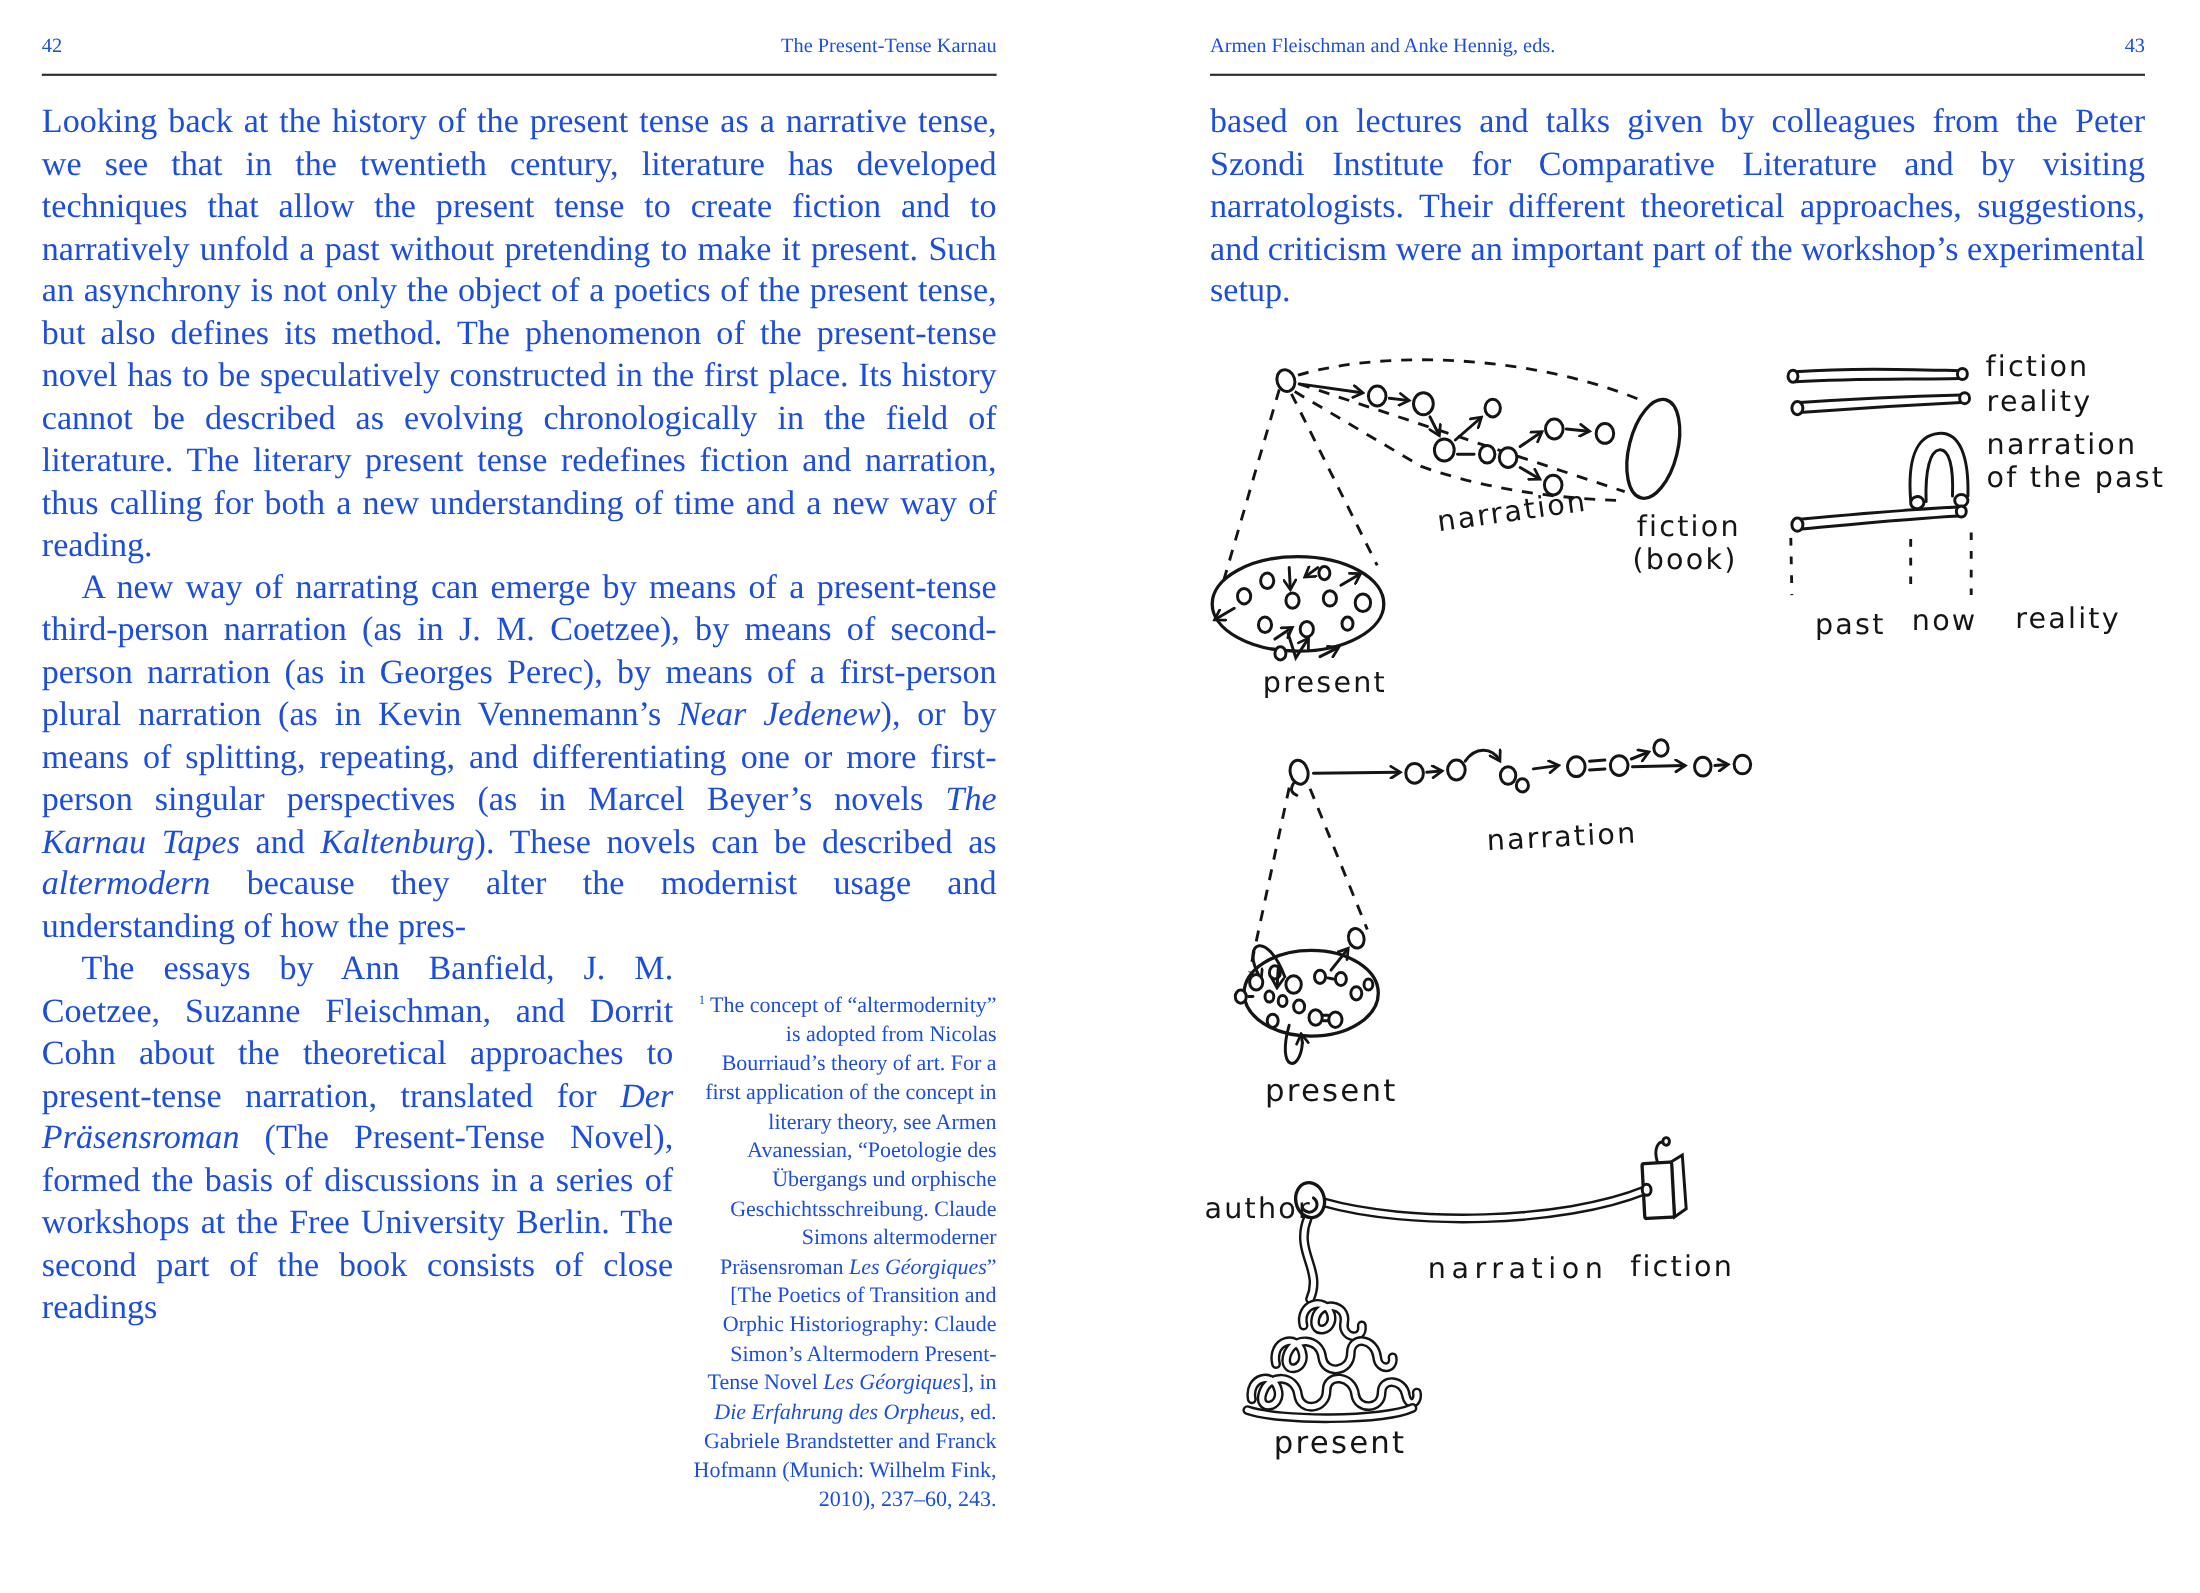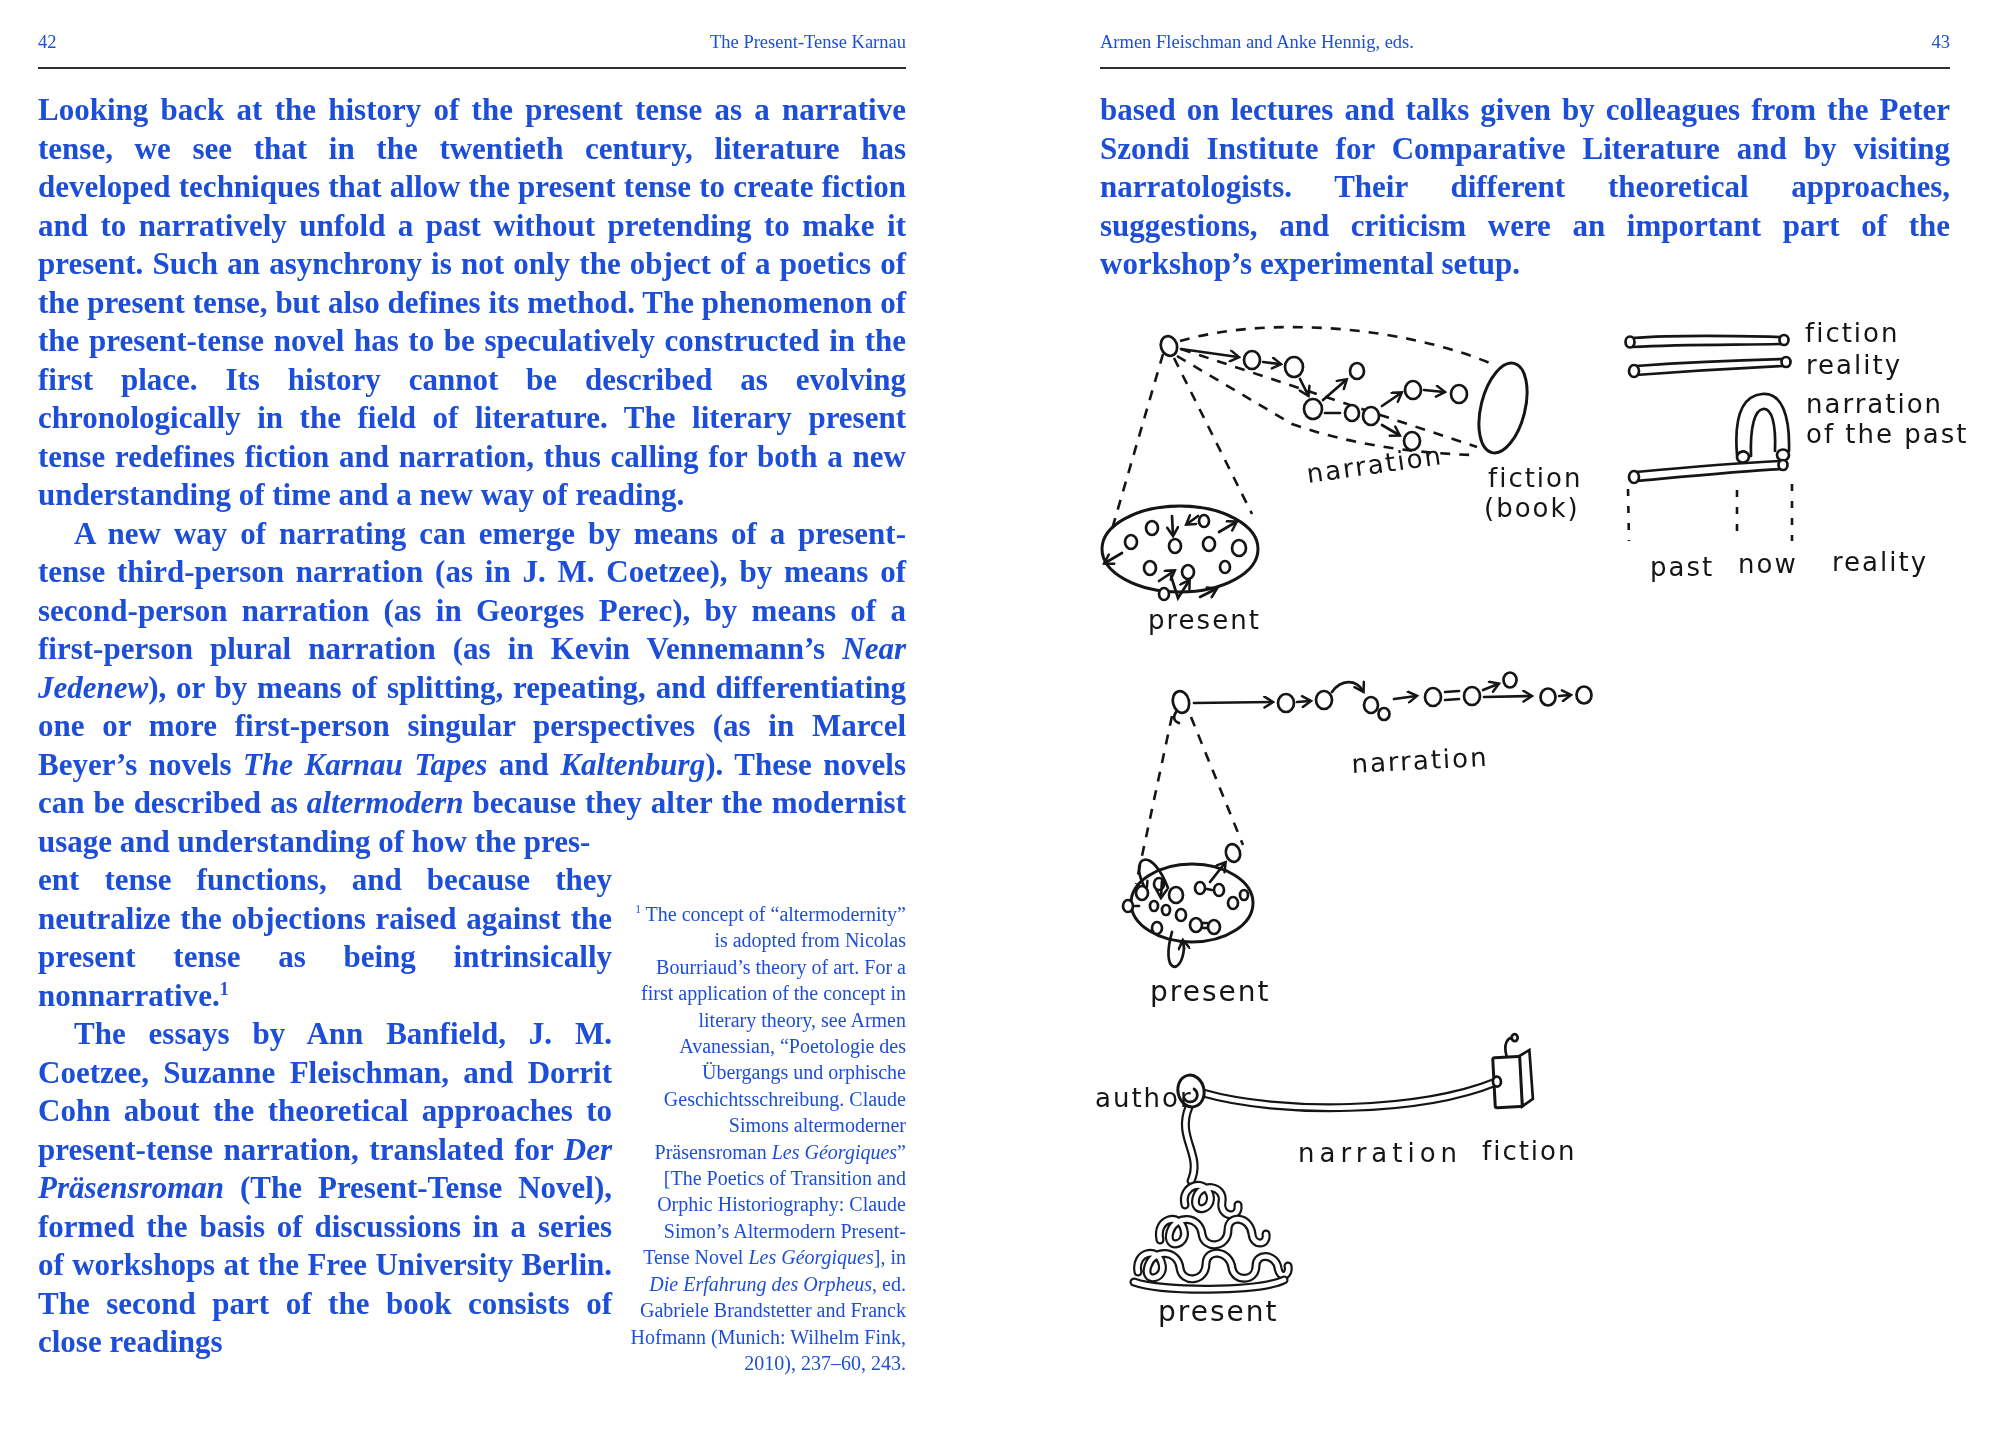--- a/index.html
+++ b/index.html
@@ -4,21 +4,21 @@
 <style>
   html,body{margin:0;padding:0;background:#e8e8e8;}
   .spread{position:relative;width:2000px;height:1448px;background:#ffffff;overflow:hidden;
           font-family:"Liberation Serif","DejaVu Serif",serif;color:#1d4ed8;}
   .page{position:absolute;top:30px;}
   .page-left{left:38px;width:868px;}
   .page-right{left:1100px;width:850px;}
   .running-head{display:flex;justify-content:space-between;align-items:baseline;
                 font-size:18.5px;line-height:24px;padding-bottom:13px;border-bottom:2px solid #2f2f2f;}
   .page-body{margin-top:22px;}
-  .para{margin:0;font-size:31px;line-height:38.5px;text-align:justify;font-weight:bold;}
+  .para{margin:0;font-size:31px;line-height:38.5px;text-align:justify;}
   .para.indent{text-indent:36px;}
   .para i{font-style:italic;}
   sup{font-size:58%;line-height:0;vertical-align:super;}
   .wrap-row{display:flex;gap:16px;}
   .col-main{width:574px;flex:0 0 574px;}
   .footnote{flex:1;font-size:20px;line-height:26.4px;text-align:right;margin-top:40px;}
   .diagrams{position:absolute;left:-20px;top:260px;width:900px;height:1120px;}
   .ln{fill:none;stroke:#151515;stroke-width:2.7;stroke-linecap:round;}
   .lnF{fill:#ffffff;stroke:#151515;stroke-width:2.7;}
   .lnF3{fill:#ffffff;stroke:#151515;stroke-width:3;}
@@ -37,21 +37,20 @@
   <section class="page page-left">
     <header class="running-head">
       <span>42</span>
       <span>The Present-Tense Karnau</span>
     </header>
     <div class="page-body">
       <p class="para">Looking back at the history of the present tense as a narrative tense, we see that in the twentieth century, literature has developed techniques that allow the present tense to create fiction and to narratively unfold a past without pretending to make it present. Such an asynchrony is not only the object of a poetics of the present tense, but also defines its method. The phenomenon of the present-tense novel has to be speculatively constructed in the first place. Its history cannot be described as evolving chronologically in the field of literature. The literary present tense redefines fiction and narration, thus calling for both a new understanding of time and a new way of reading.</p>
       <p class="para indent"><span>A new way of narrating can emerge by means of a present-tense third-person narration (as in J. M. Coetzee), by means of second-person narration (as in Georges Perec), by means of a first-person plural narration (as in Kevin Vennemann’s </span><i>Near Jedenew</i><span>), or by means of splitting, repeating, and differentiating one or more first-person singular perspectives (as in Marcel Beyer’s novels </span><i>The Karnau Tapes</i><span> and </span><i>Kaltenburg</i><span>). These novels can be described as </span><i>altermodern</i><span> because they alter the modernist usage and understanding of how the pres-</span></p>
       <div class="wrap-row">
         <div class="col-main">
-          <p class="para"><span>ent tense functions, and because they neutralize the objections raised against the present tense as being intrinsically nonnarrative.</span><sup>1</sup></p>
           <p class="para indent"><span>The essays by Ann Banfield, J. M. Coetzee, Suzanne Fleischman, and Dorrit Cohn about the theoretical approaches to present-tense narration, translated for </span><i>Der Präsensroman</i><span> (The Present-Tense Novel), formed the basis of discussions in a series of workshops at the Free University Berlin. The second part of the book consists of close readings</span></p>
         </div>
         <aside class="footnote"><sup>1</sup><span> The concept of “altermodernity” is adopted from Nicolas Bourriaud’s theory of art. For a first application of the concept in literary theory, see Armen Avanessian, “Poetologie des Übergangs und orphische Geschichtsschreibung. Claude Simons altermoderner Präsensroman </span><i>Les Géorgiques</i><span>” [The Poetics of Transition and Orphic Historiography: Claude Simon’s Altermodern Present-Tense Novel </span><i>Les Géorgiques</i><span>], in </span><i>Die Erfahrung des Orpheus</i><span>, ed. Gabriele Brandstetter and Franck Hofmann (Munich: Wilhelm Fink, 2010), 237–60, 243.</span></aside>
       </div>
     </div>
   </section>
 
   <section class="page page-right">
     <header class="running-head">
       <span>Armen Fleischman and Anke Hennig, eds.</span>

